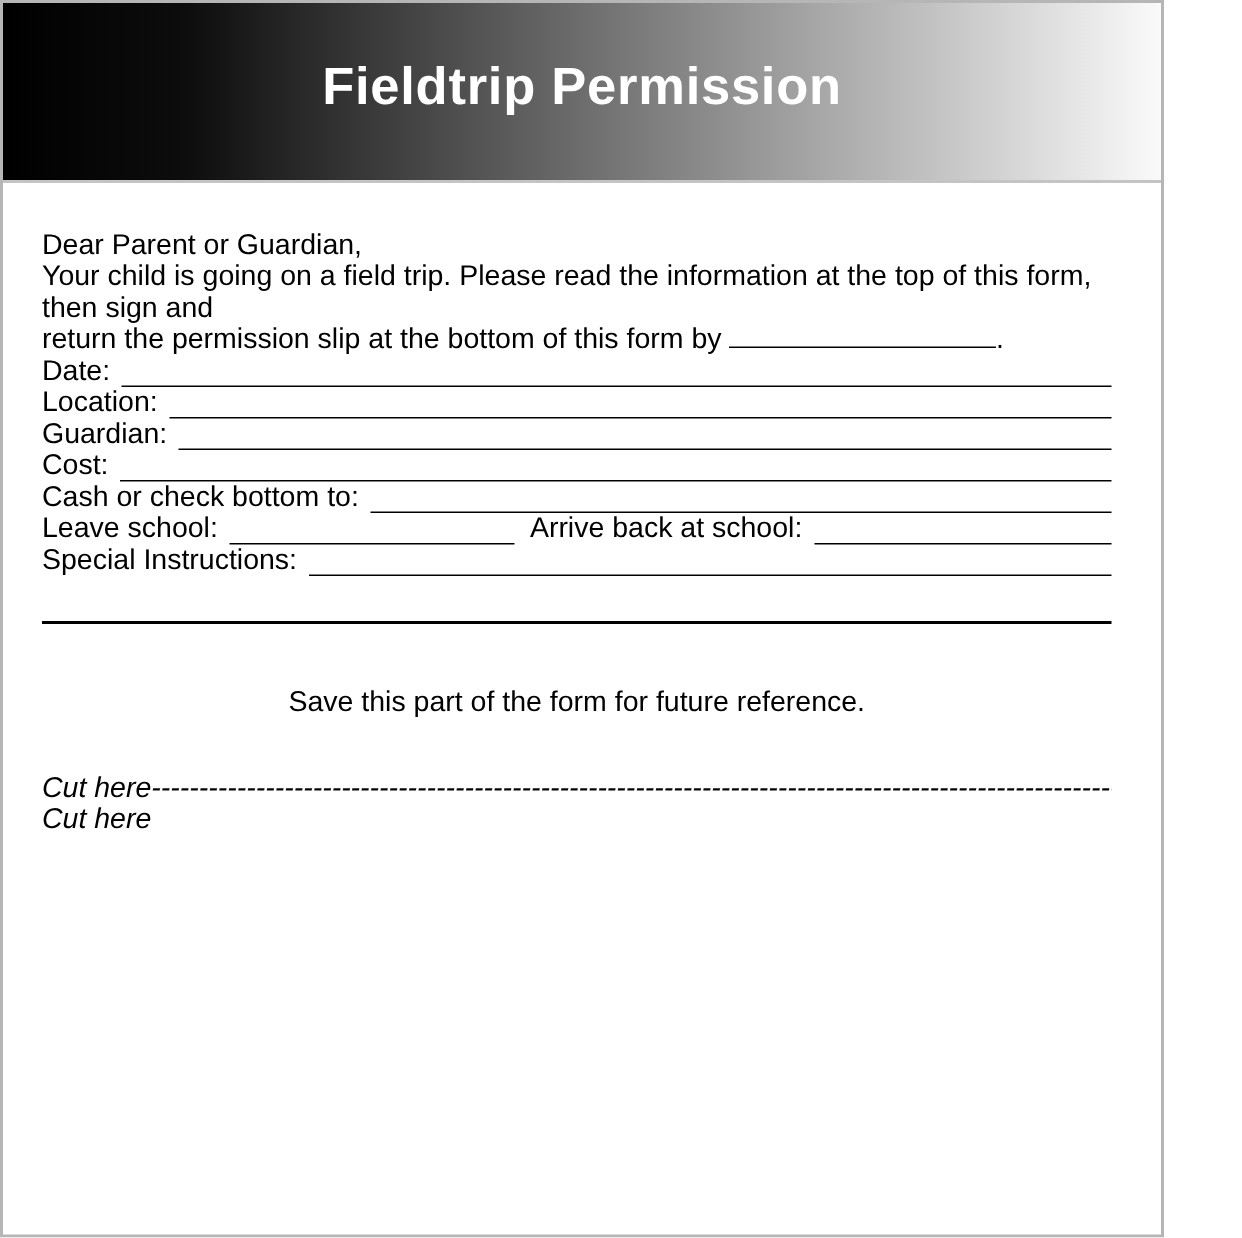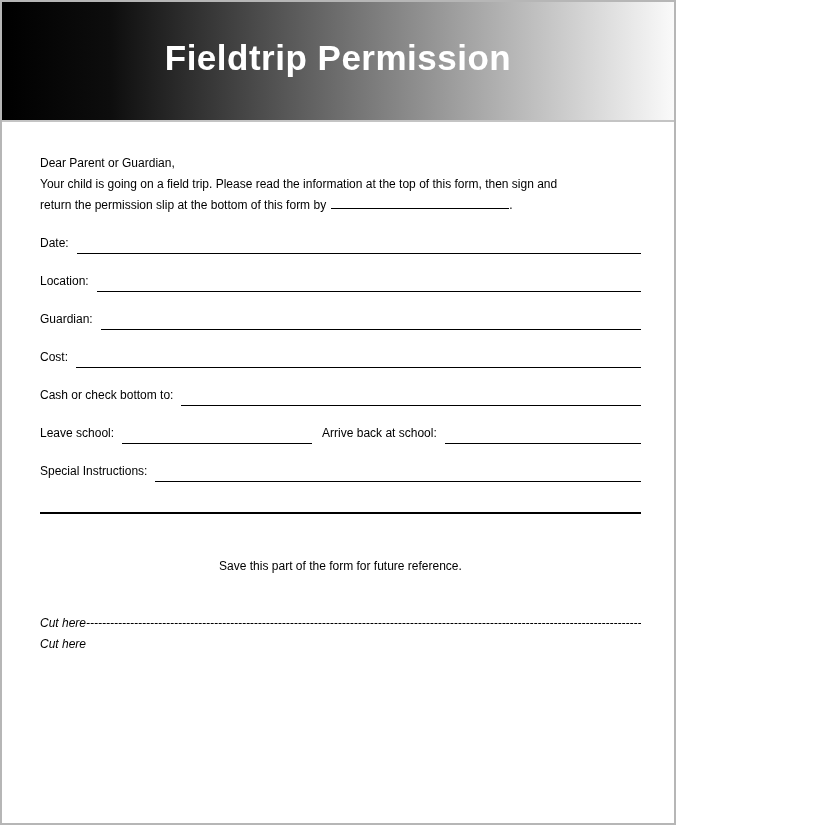--- a/index.html
+++ b/index.html
@@ -3,58 +3,57 @@
 <meta charset="utf-8">
 <style>
   * { margin: 0; padding: 0; box-sizing: border-box; }
   html, body { background: #ffffff; }
   body {
     width: 828px; height: 825px;
     font-family: "Liberation Sans", sans-serif;
     color: #000000;
   }
   .page {
-    width: 676px; height: 825px;
+    width: 776px; height: 825px;
     border: 2px solid #b6b6b6;
     background: #ffffff;
     overflow: hidden;
   }
   .banner {
     height: 120px;
     background: linear-gradient(90deg, #000000 0%, #0d0d0d 16%, #fafafa 100%);
     border-bottom: 2px solid #c4c4c4;
     display: flex; align-items: center; justify-content: center;
   }
   .banner h1 {
     color: #ffffff;
     font-size: 35px;
     font-weight: bold;
     letter-spacing: 0.5px;
     margin-top: -6px;
   }
   .content {
-    padding: 0 33px 0 38px;
-    font-size: 12px;
+    padding: 0 33px 0 26px;
+    font-size: 19px;
     line-height: 21px;
   }
   .intro { margin-top: 31px; }
   .intro .line { display: block; }
   .inline-blank {
     display: inline-block;
     width: 178px;
     border-bottom: 1.5px solid #000;
     height: 14px;
     vertical-align: baseline;
     margin-left: 5px;
   }
   .section-heading { margin-top: 16px; }
   .field-row {
     display: flex;
     align-items: flex-end;
-    margin-top: 17px;
     height: 21px;
   }
   .field-row:first-of-type { margin-top: 14px; }
   .field-row .label { white-space: nowrap; }
   .blank {
     flex: 1 1 auto;
     border-bottom: 1.5px solid #000;
     height: 19px;
     margin-left: 8px;
   }

